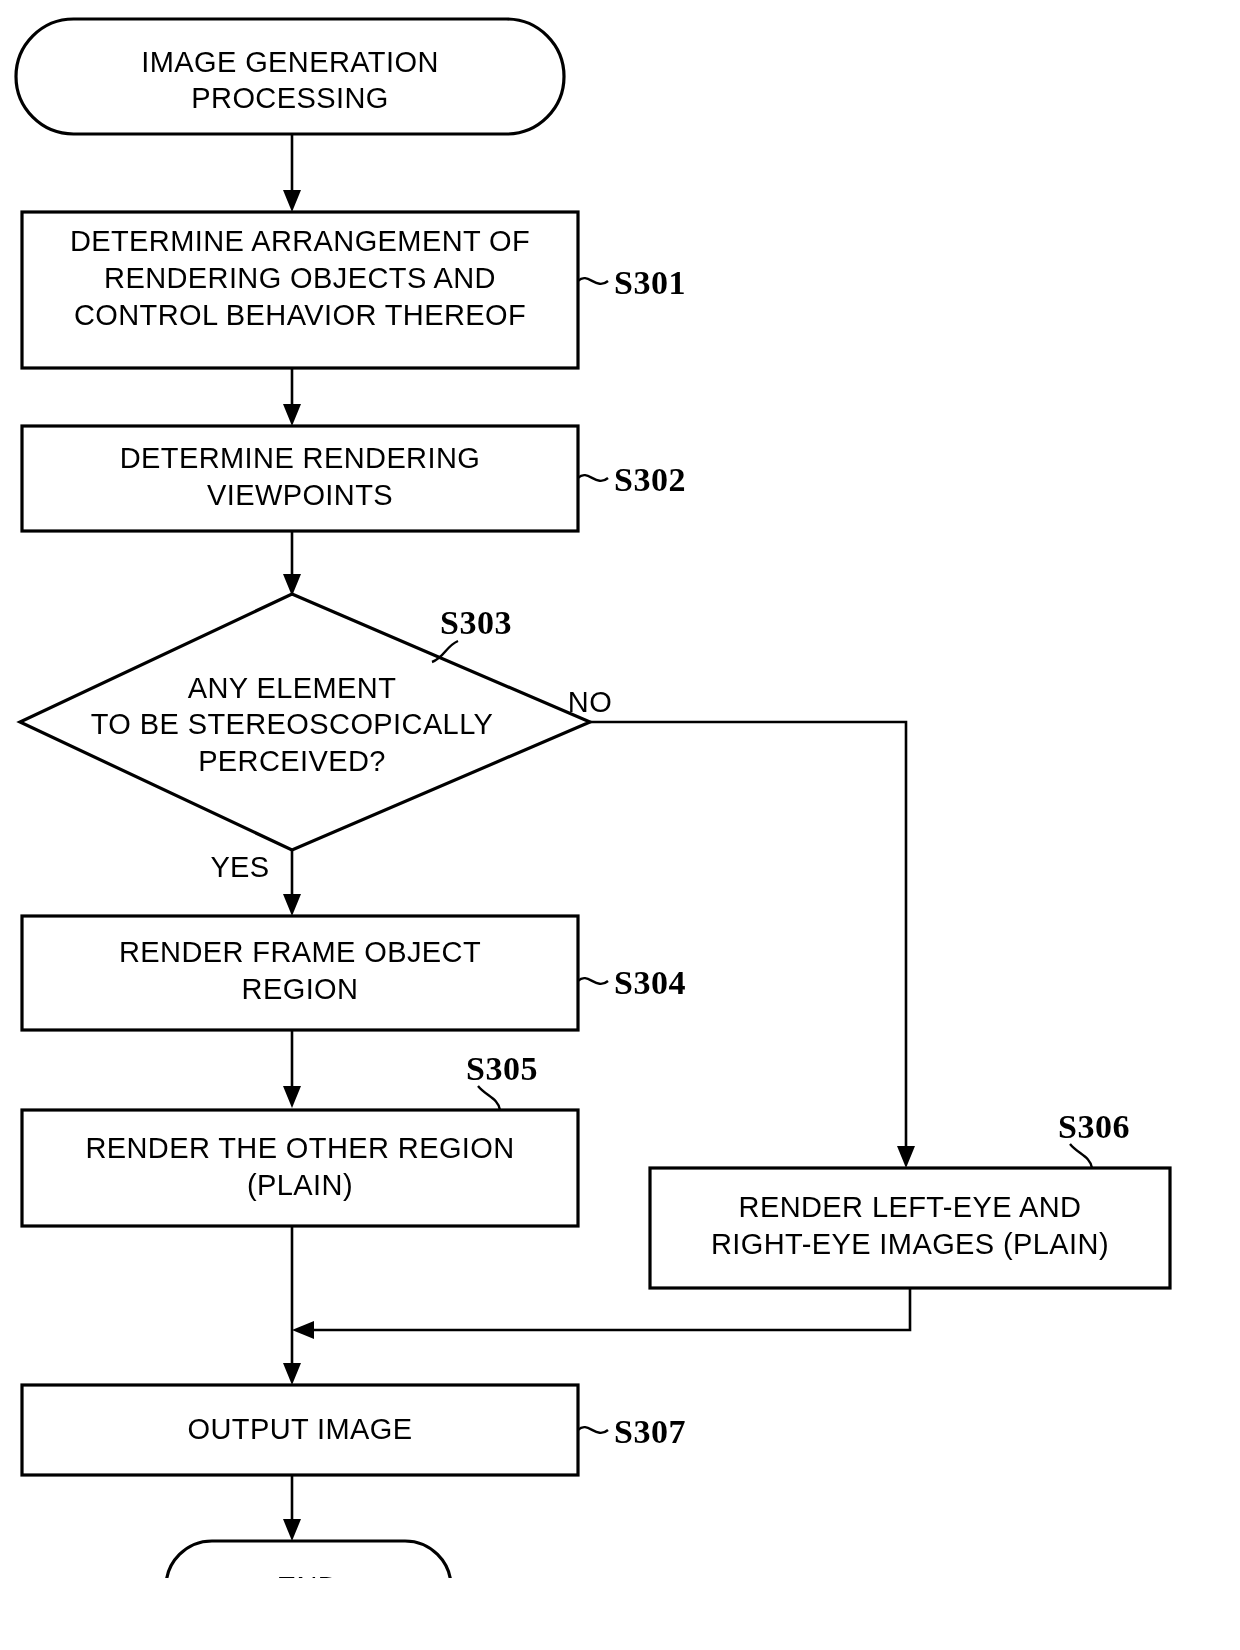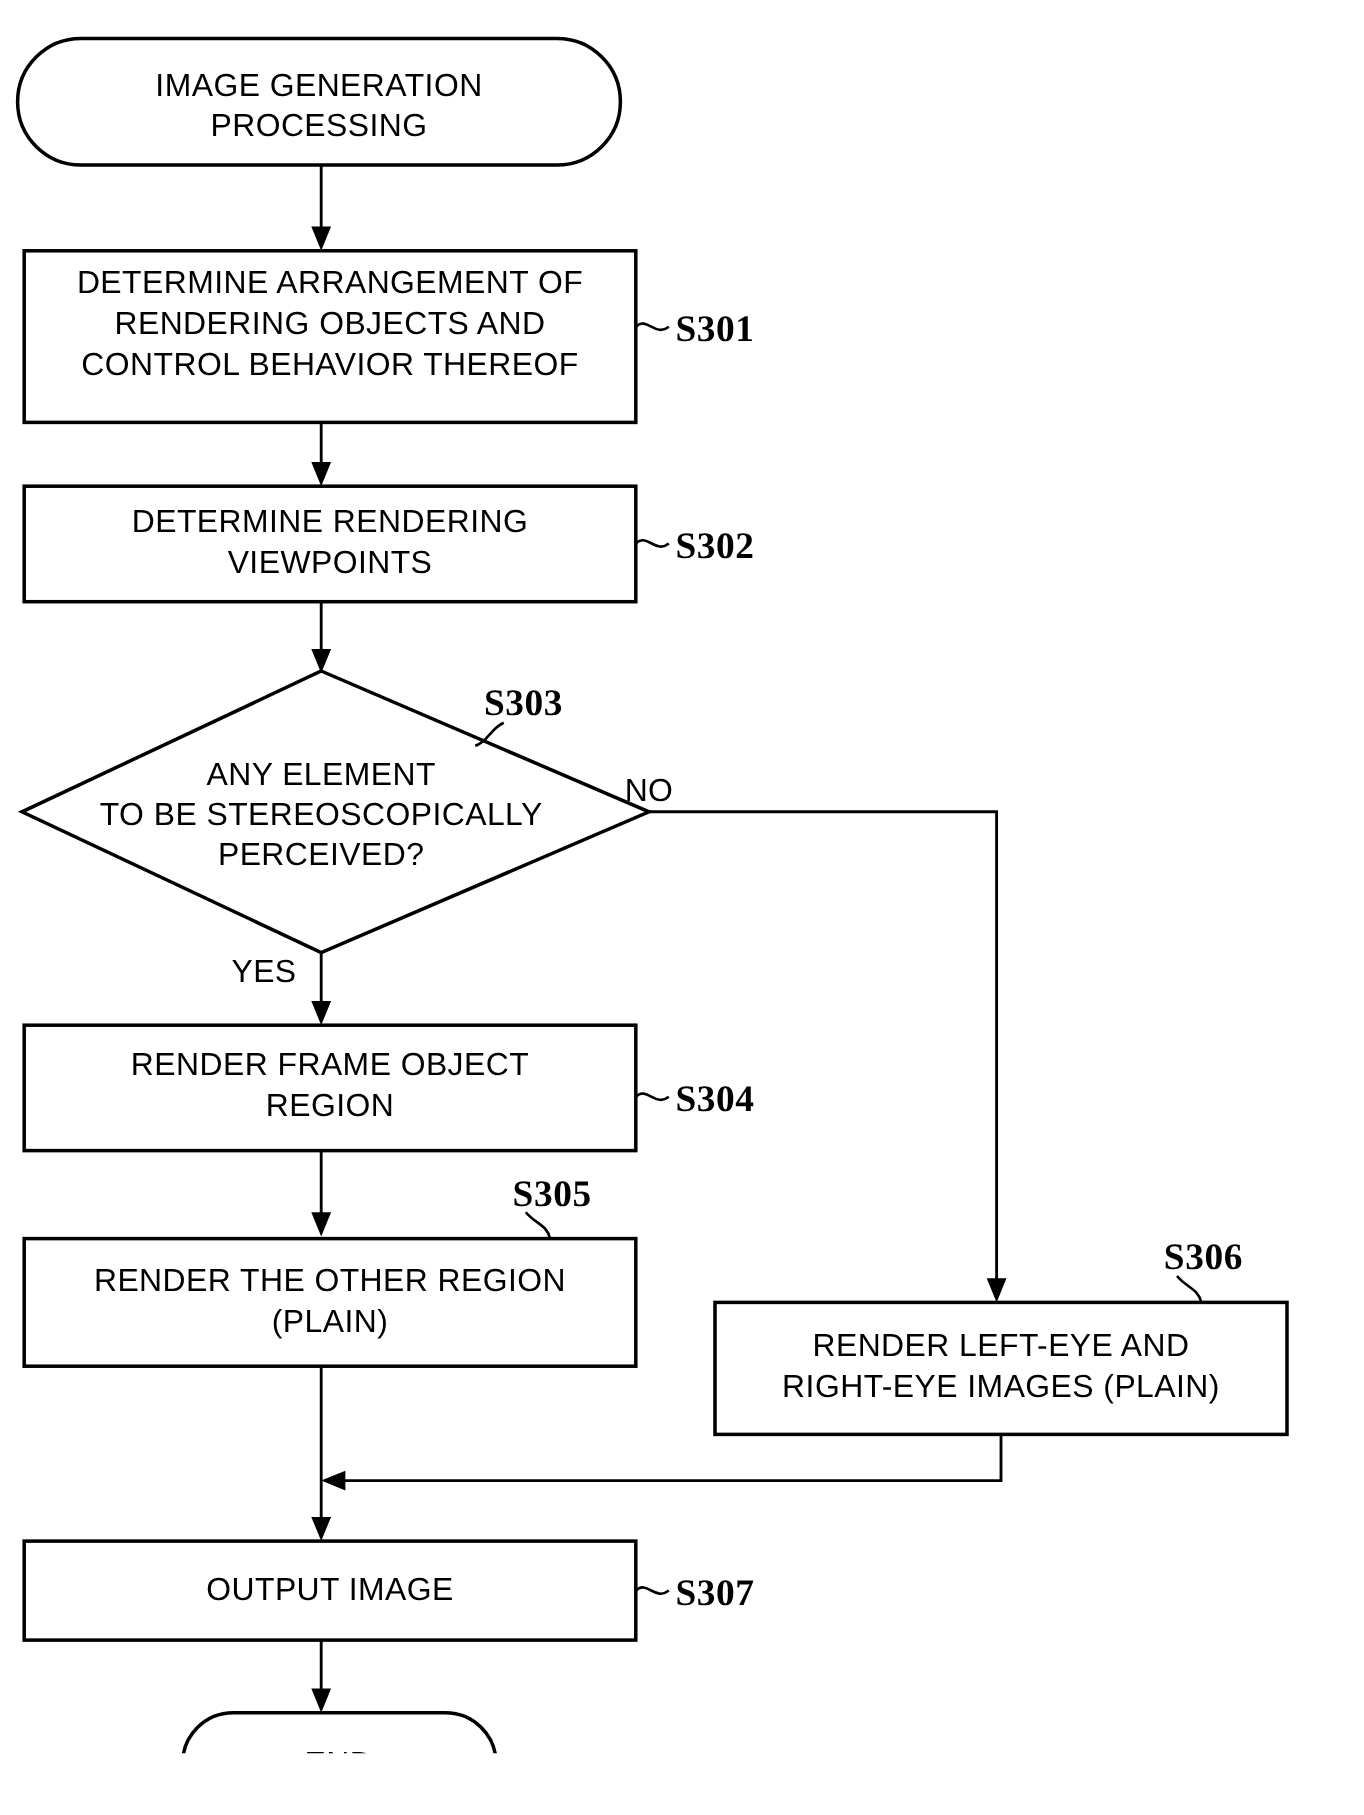--- a/index.html
+++ b/index.html
@@ -9,21 +9,20 @@
   }
   body {
     font-family: "Liberation Sans", sans-serif;
   }
   #canvas {
     position: relative;
     width: 1240px;
     height: 1578px;
     background: #ffffff;
     overflow: hidden;
-    margin-top: 16px;
   }
   #flow-svg {
     position: absolute;
     top: 0;
     left: 0;
     width: 1240px;
     height: 1650px;
   }
   .node-text {
     font-family: "Liberation Sans", sans-serif;

